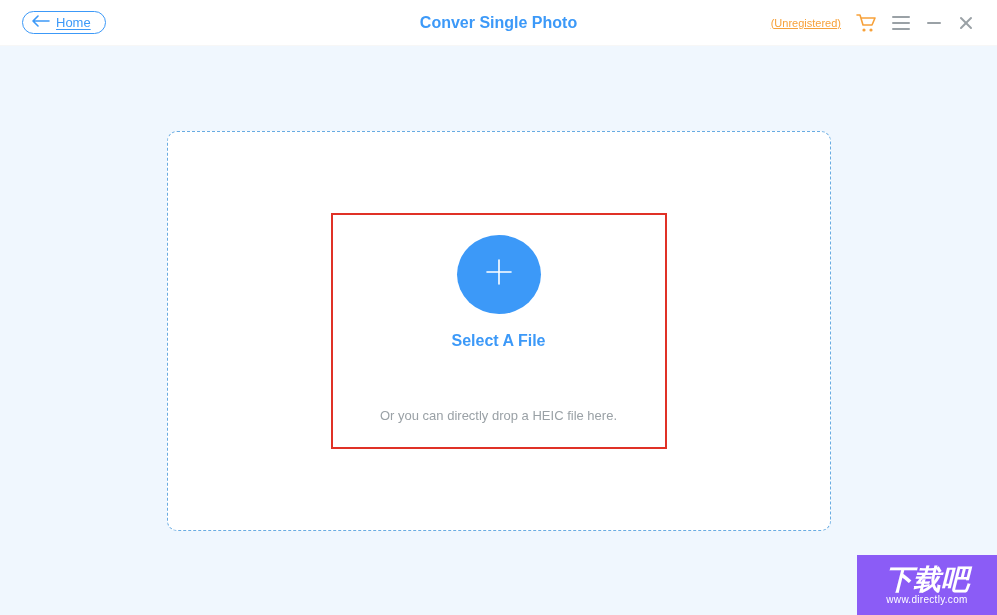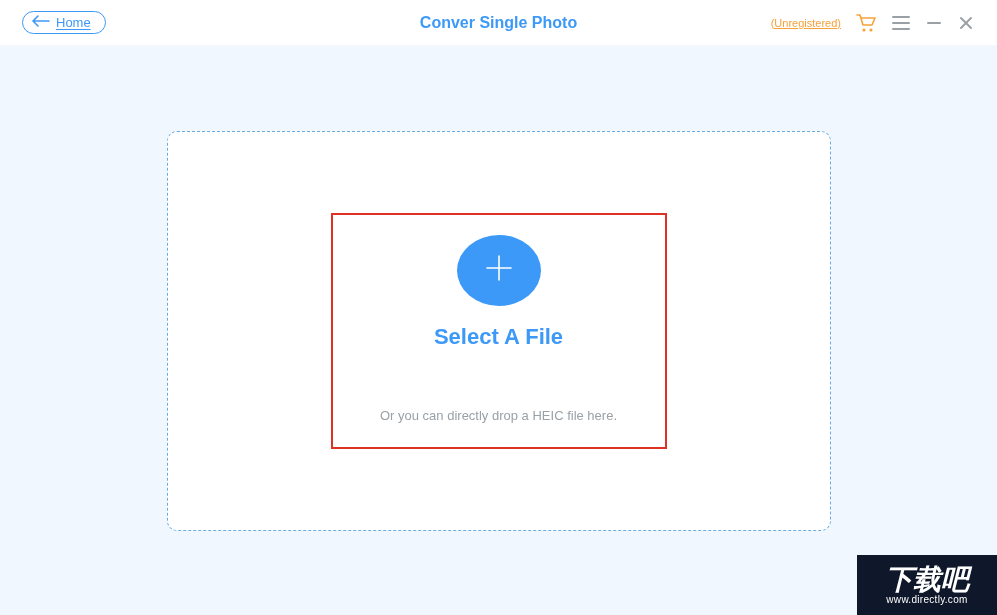--- a/index.html
+++ b/index.html
@@ -102,35 +102,35 @@
       height: 84px;
       background: #3c99f8;
       border-radius: 50%;
       display: flex;
       align-items: center;
       justify-content: center;
       cursor: pointer;
     }
     .select-title {
       color: #3c99f8;
-      font-size: 22px;
+      font-size: 16px;
       font-weight: 600;
     }
     .select-sub {
       color: #9aa1a6;
       font-size: 13px;
       margin-top: 40px;
     }
     .watermark {
       position: absolute;
       right: 0;
       bottom: 0;
       width: 140px;
       height: 60px;
-      background: #0f172a;
+      background: #8b5cf6;
       color: #fff;
       display: flex;
       flex-direction: column;
       align-items: center;
       justify-content: center;
       font-family: "SimHei", sans-serif;
     }
     .watermark .big {
       font-size: 28px;
       font-weight: 900;

